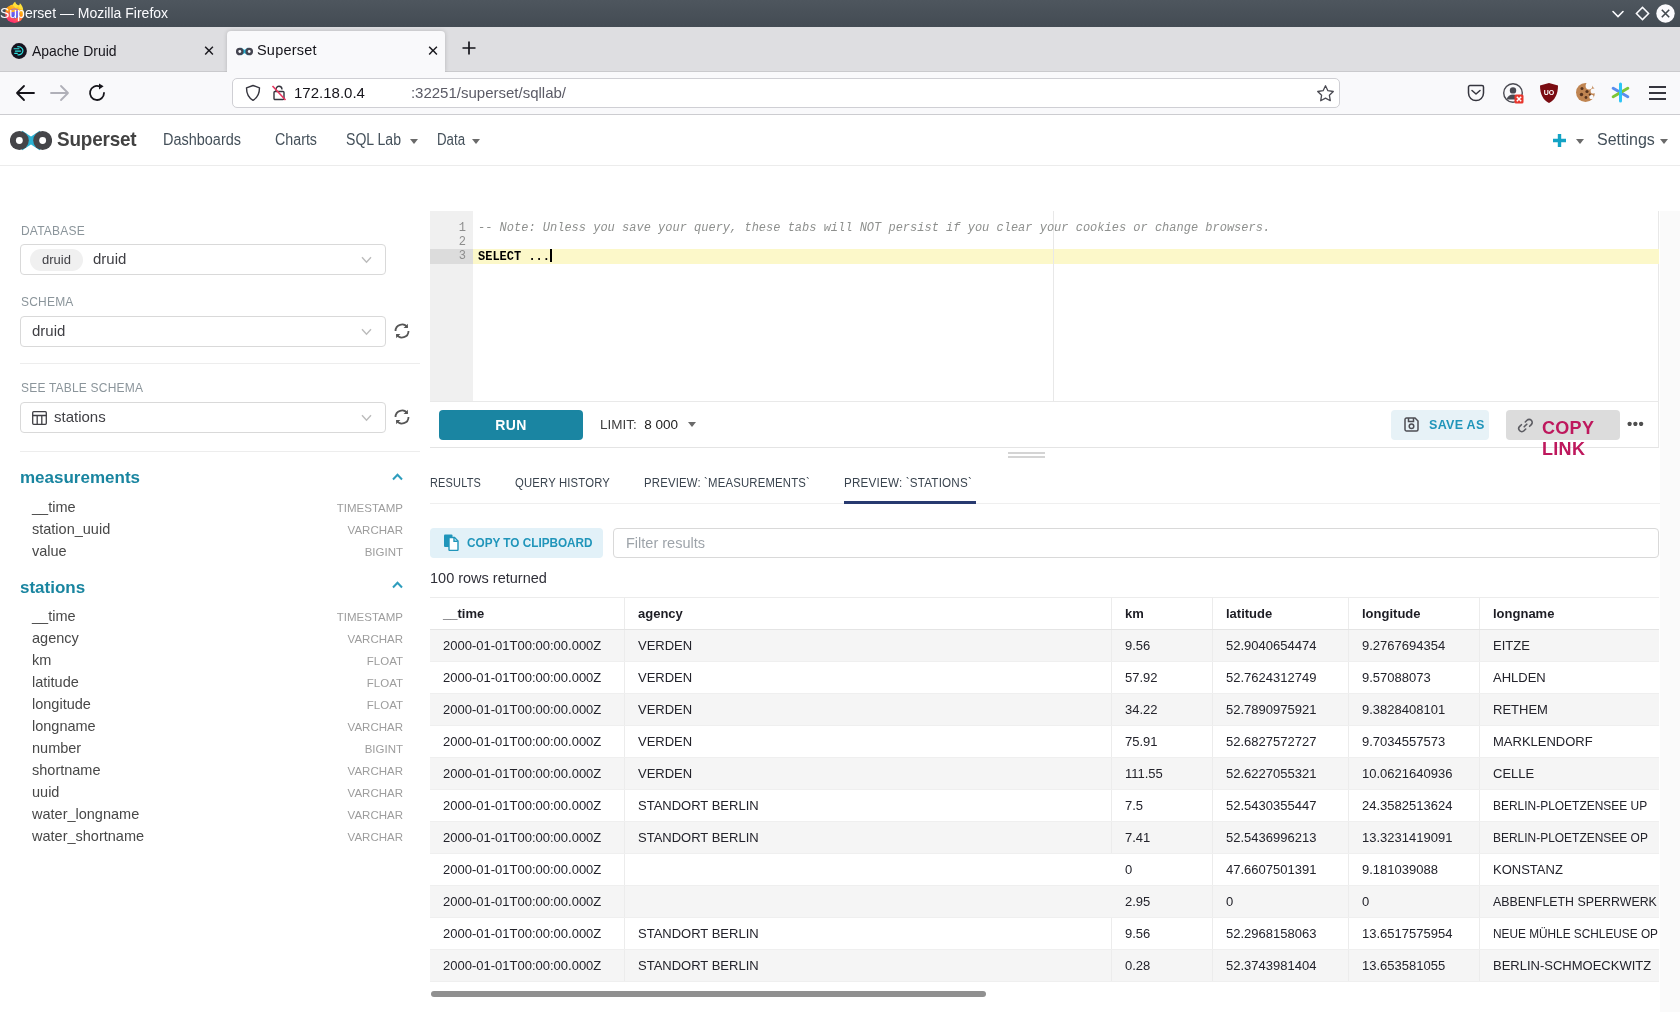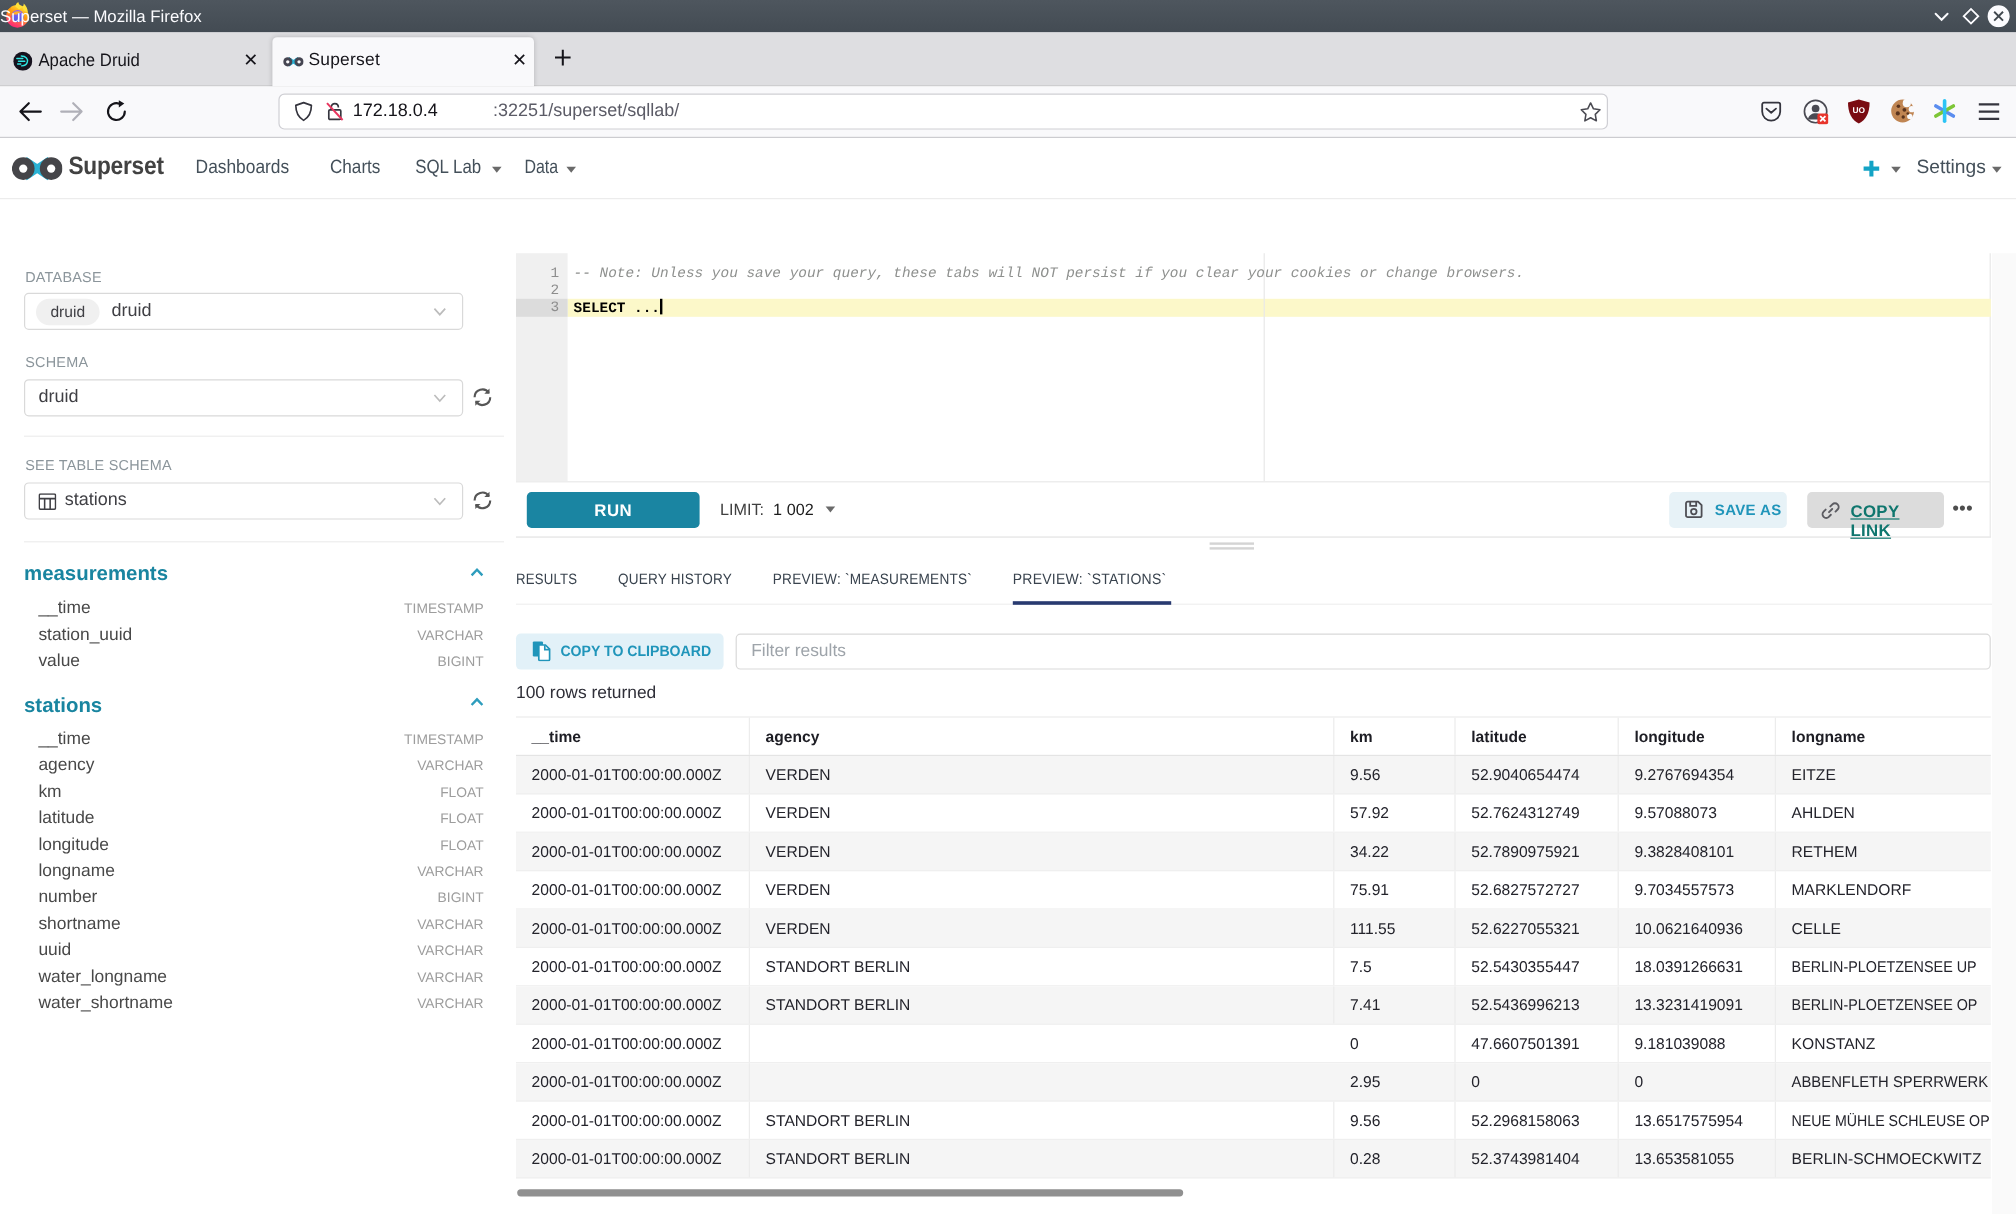--- a/index.html
+++ b/index.html
@@ -305,39 +305,39 @@
     <div id="activegutter"></div>
     <div id="printmargin"></div>
     <div class="lnum" style="top:10px;">1</div>
     <div class="lnum" style="top:24px;">2</div>
     <div class="lnum" style="top:38px;">3</div>
     <div class="edline" style="top:10px;color:#8e908e;font-style:italic;">-- Note: Unless you save your query, these tabs will NOT persist if you clear your cookies or change browsers.</div>
     <div class="edline" style="top:38px;color:#000;font-weight:bold;">SELECT ...<span style="display:inline-block;width:2px;height:13px;background:#000;vertical-align:-2px;"></span></div>
   </div>
   <div id="edtoolbar">
     <div id="runbtn">RUN</div>
-    <span class="abs" style="left:170px;top:15px;font-size:13.5px;color:#404040;">LIMIT:&nbsp;&nbsp;<span style="color:#1b1b1b;">1 002</span></span>
+    <span class="abs" style="left:170px;top:15px;font-size:13.5px;color:#404040;">LIMIT:&nbsp;&nbsp;<span style="color:#1b1b1b;">8 000</span></span>
     <span class="caret" style="left:258px;top:20px;border-top-width:5px;border-left-width:4px;border-right-width:4px;"></span>
     <div class="abs" style="left:961px;top:8px;width:98px;height:30px;background:#e7f2f7;border-radius:4px;">
       <svg class="abs" style="left:12px;top:6px" width="17" height="17" viewBox="0 0 17 17">
           <path d="M2,3.5 C2,2.7 2.7,2 3.5,2 L12,2 L15,5 L15,13.5 C15,14.3 14.3,15 13.5,15 L3.5,15 C2.7,15 2,14.3 2,13.5 Z" fill="none" stroke="#4e4e54" stroke-width="1.5"></path>
           <path d="M5.5,2 L5.5,5.5 L10.5,5.5 L10.5,2" fill="none" stroke="#4e4e54" stroke-width="1.5"></path>
           <circle cx="8.5" cy="10.3" r="2.3" fill="none" stroke="#4e4e54" stroke-width="1.5"></circle>
         </svg>
       <span class="abs" style="left:38px;top:8px;font-size:12.5px;font-weight:bold;color:#2095ba;letter-spacing:.3px;">SAVE AS</span>
     </div>
     <div class="abs" style="left:1076px;top:8px;width:114px;height:30px;background:#dcdcdc;border-radius:4px;">
       <svg class="abs" style="left:11px;top:7px" width="17" height="17" viewBox="0 0 17 17">
           <g fill="none" stroke="#5c5c62" stroke-width="1.6" stroke-linecap="round">
             <path d="M7.2,9.8 L9.8,7.2"></path>
             <path d="M8.3,5 L10,3.3 C11.2,2.1 13.1,2.1 14.3,3.3 C15.5,4.5 15.5,6.4 14.3,7.6 L12.6,9.3"></path>
             <path d="M8.7,12 L7,13.7 C5.8,14.9 3.9,14.9 2.7,13.7 C1.5,12.5 1.5,10.6 2.7,9.4 L4.4,7.7"></path>
           </g>
         </svg>
-      <span class="abs" style="left:36px;top:8px;font-size:14px;font-weight:bold;color:#0f766e;letter-spacing:.3px;text-decoration:underline;">COPY LINK</span>
+      <span class="abs" style="left:36px;top:8px;font-size:18px;font-weight:bold;color:#be185d;letter-spacing:.3px;">COPY LINK</span>
     </div>
     <span class="abs" style="left:1197px;top:13px;font-size:15px;font-weight:bold;color:#4e4e4e;letter-spacing:.5px;">•••</span>
   </div>
   <div class="abs" style="left:1008px;top:452px;width:37px;height:2px;background:#d4d4d4;"></div>
   <div class="abs" style="left:1008px;top:456px;width:37px;height:2px;background:#d4d4d4;"></div>
   <div id="resulttabs">
     <span class="rtab" style="left:0;transform:scaleX(.878);">RESULTS</span>
     <span class="rtab" style="left:85px;transform:scaleX(.903);">QUERY HISTORY</span>
     <span class="rtab" style="left:214px;transform:scaleX(.908);">PREVIEW: `MEASUREMENTS`</span>
     <span class="rtab" style="left:414px;transform:scaleX(.933);">PREVIEW: `STATIONS`</span>
@@ -402,21 +402,21 @@
         <div class="cell c2">111.55</div>
         <div class="cell c3">52.6227055321</div>
         <div class="cell c4">10.0621640936</div>
         <div class="cell c5">CELLE</div>
       </div>
     <div class="drow">
         <div class="cell c0">2000-01-01T00:00:00.000Z</div>
         <div class="cell c1">STANDORT BERLIN</div>
         <div class="cell c2">7.5</div>
         <div class="cell c3">52.5430355447</div>
-        <div class="cell c4">18.0391266631</div>
+        <div class="cell c4">24.3582513624</div>
         <div class="cell c5"><span style="display:inline-block;transform:scaleX(.92);transform-origin:left center;white-space:nowrap;">BERLIN-PLOETZENSEE UP</span></div>
       </div>
     <div class="drow odd">
         <div class="cell c0">2000-01-01T00:00:00.000Z</div>
         <div class="cell c1">STANDORT BERLIN</div>
         <div class="cell c2">7.41</div>
         <div class="cell c3">52.5436996213</div>
         <div class="cell c4">13.3231419091</div>
         <div class="cell c5"><span style="display:inline-block;transform:scaleX(.92);transform-origin:left center;white-space:nowrap;">BERLIN-PLOETZENSEE OP</span></div>
       </div>

